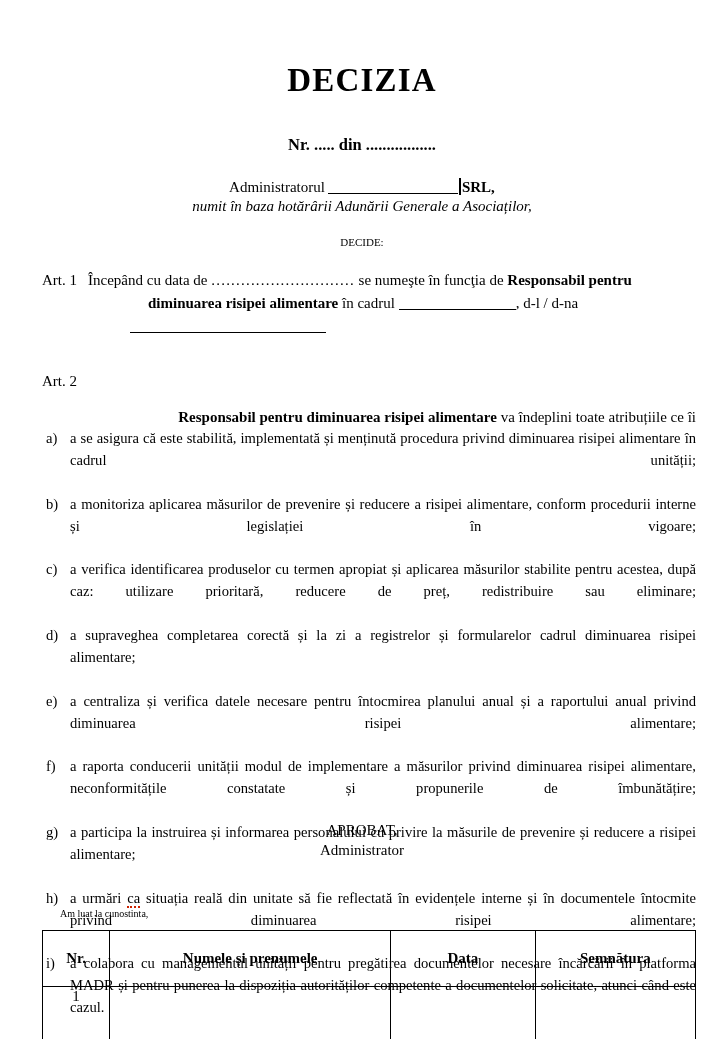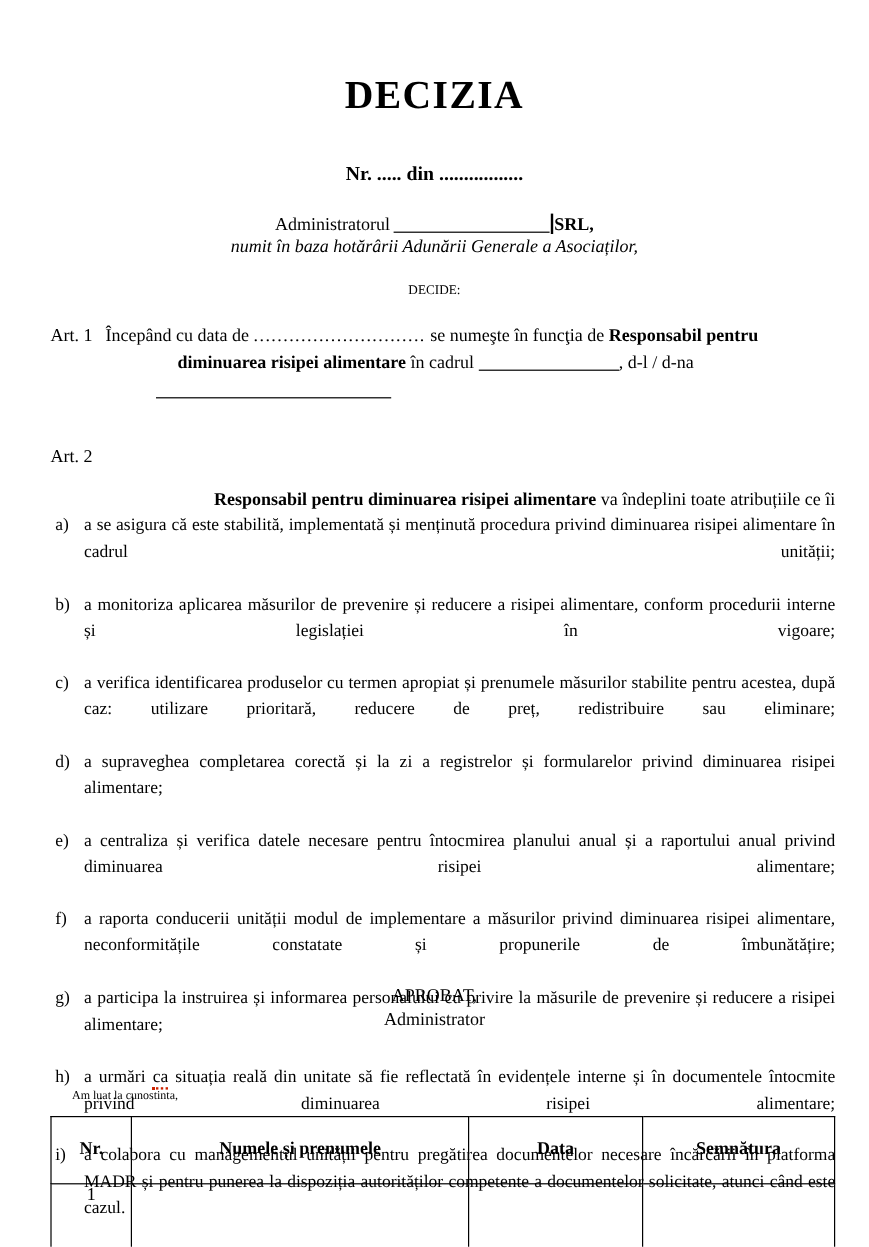--- a/index.html
+++ b/index.html
@@ -271,26 +271,26 @@
       <span class="body">a se asigura că este stabilită, implementată și menținută procedura privind diminuarea risipei alimentare în cadrul unității;</span>
     </div>
 
     <div class="li">
       <span class="marker">b)</span>
       <span class="body">a monitoriza aplicarea măsurilor de prevenire și reducere a risipei alimentare, conform procedurii interne și legislației în vigoare;</span>
     </div>
 
     <div class="li">
       <span class="marker">c)</span>
-      <span class="body">a verifica identificarea produselor cu termen apropiat și prenumele măsurilor stabilite pentru acestea, după caz: utilizare prioritară, reducere de preț, redistribuire sau eliminare;</span>
+      <span class="body">a verifica identificarea produselor cu termen apropiat și aplicarea măsurilor stabilite pentru acestea, după caz: utilizare prioritară, reducere de preț, redistribuire sau eliminare;</span>
     </div>
 
     <div class="li">
       <span class="marker">d)</span>
-      <span class="body">a supraveghea completarea corectă și la zi a registrelor și formularelor privind diminuarea risipei alimentare;</span>
+      <span class="body">a supraveghea completarea corectă și la zi a registrelor și formularelor cadrul diminuarea risipei alimentare;</span>
     </div>
 
     <div class="li">
       <span class="marker">e)</span>
       <span class="body">a centraliza și verifica datele necesare pentru întocmirea planului anual și a raportului anual privind diminuarea risipei alimentare;</span>
     </div>
 
     <div class="li">
       <span class="marker">f)</span>
       <span class="body">a raporta conducerii unității modul de implementare a măsurilor privind diminuarea risipei alimentare, neconformitățile constatate și propunerile de îmbunătățire;</span>

